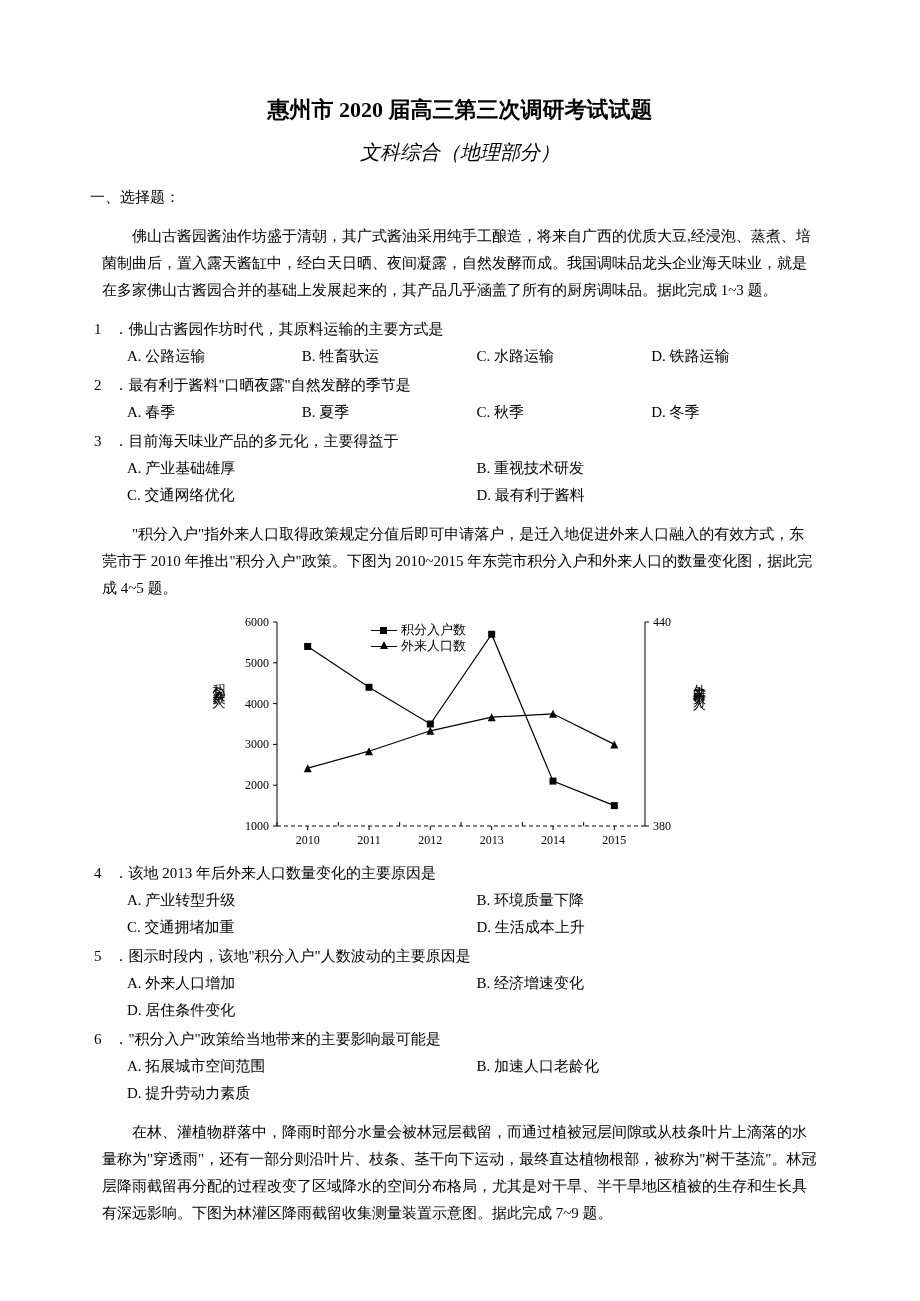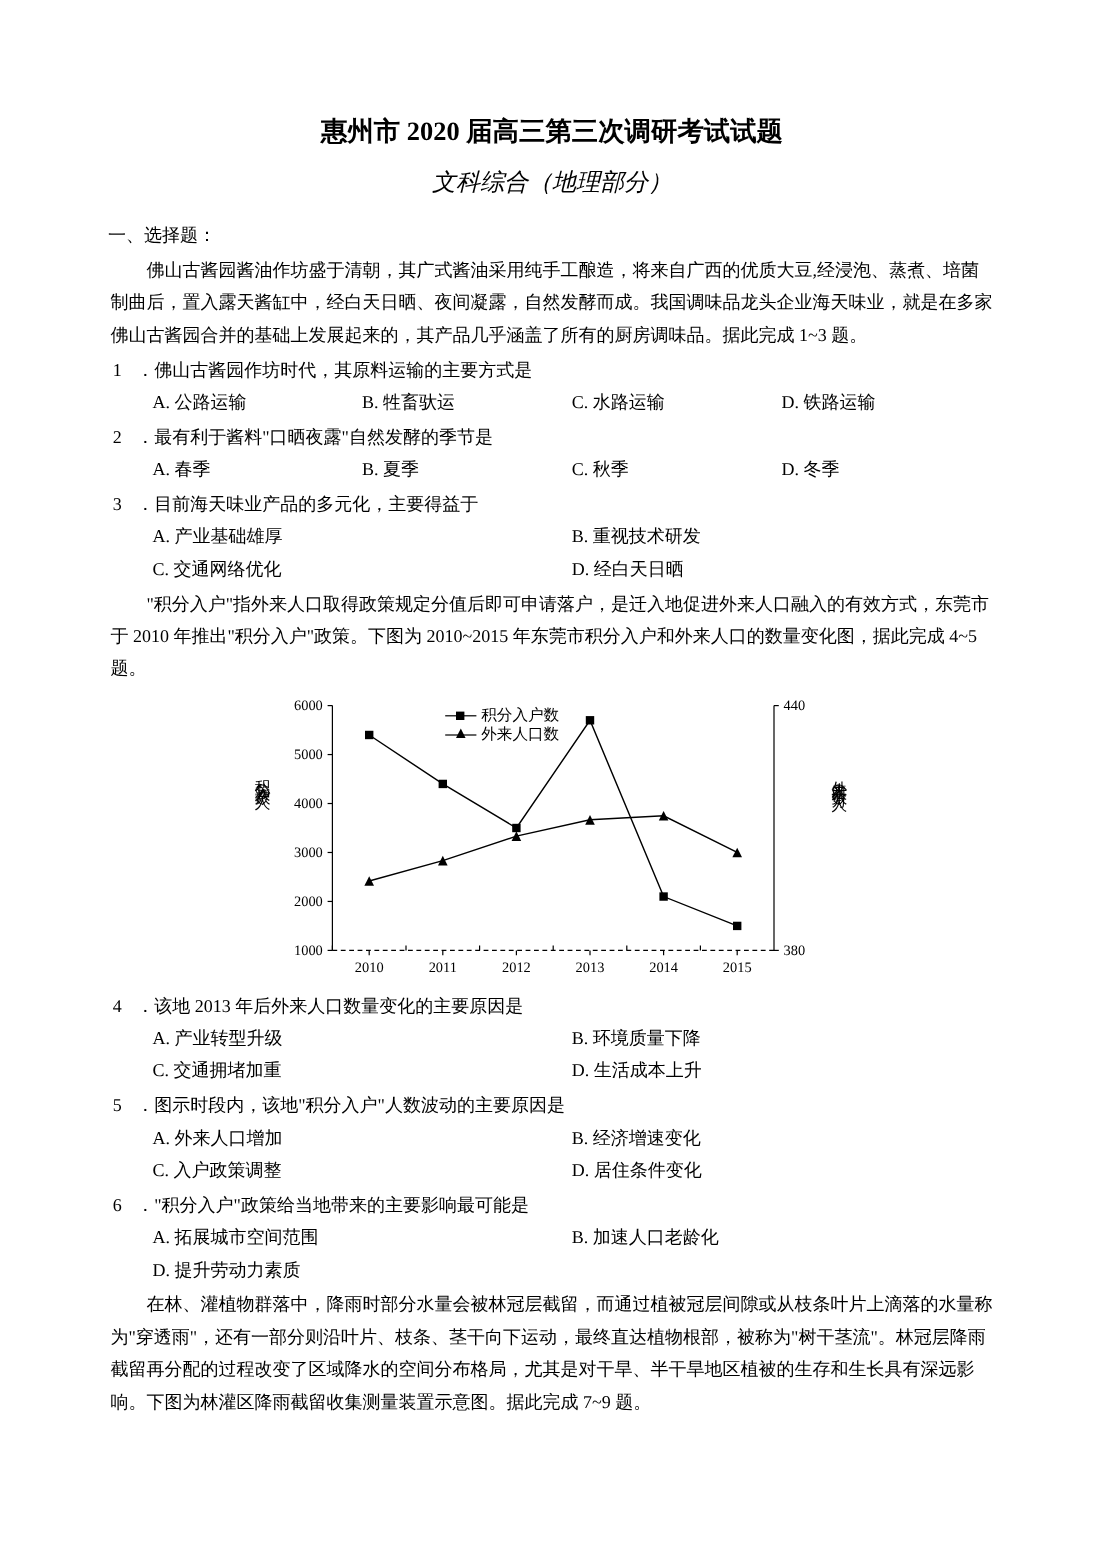--- a/index.html
+++ b/index.html
@@ -24,21 +24,21 @@
     font-size: 20px;
     margin-bottom: 14px;
     font-style: italic;
   }
   .section-head {
     font-size: 15px;
     margin-bottom: 2px;
   }
   .passage {
     text-indent: 2em;
-    margin: 2px;
+    margin: 12px;
   }
   .question {
     margin: 2px 4px;
   }
   .q-num {
     display: inline-block;
     width: 1.3em;
   }
   .options {
     display: flex;
@@ -125,21 +125,21 @@
     <div class="opt">D. 冬季</div>
   </div>
 </div>
 
 <div class="question">
   <span class="q-num">3</span><span>．目前海天味业产品的多元化，主要得益于</span>
   <div class="options opt-2">
     <div class="opt">A. 产业基础雄厚</div>
     <div class="opt answer">B. 重视技术研发</div>
     <div class="opt">C. 交通网络优化</div>
-    <div class="opt">D. 经白天日晒</div>
+    <div class="opt">D. 最有利于酱料</div>
   </div>
 </div>
 
 <p class="passage">"积分入户"指外来人口取得政策规定分值后即可申请落户，是迁入地促进外来人口融入的有效方式，东莞市于 2010 年推出"积分入户"政策。下图为 2010~2015 年东莞市积分入户和外来人口的数量变化图，据此完成 4~5 题。</p>
 
 <div class="chart-wrap">
   <div class="legend">
     <div class="legend-row">
       <span class="legend-line">
           <span class="legend-sq"></span>
@@ -218,21 +218,20 @@
     <div class="opt">C. 交通拥堵加重</div>
     <div class="opt">D. 生活成本上升</div>
   </div>
 </div>
 
 <div class="question">
   <span class="q-num">5</span><span>．图示时段内，该地"积分入户"人数波动的主要原因是</span>
   <div class="options opt-2">
     <div class="opt">A. 外来人口增加</div>
     <div class="opt">B. 经济增速变化</div>
-    <div class="opt answer">C. 入户政策调整</div>
     <div class="opt">D. 居住条件变化</div>
   </div>
 </div>
 
 <div class="question">
   <span class="q-num">6</span><span>．"积分入户"政策给当地带来的主要影响最可能是</span>
   <div class="options opt-2">
     <div class="opt">A. 拓展城市空间范围</div>
     <div class="opt">B. 加速人口老龄化</div>
     <div class="opt answer">D. 提升劳动力素质</div>

